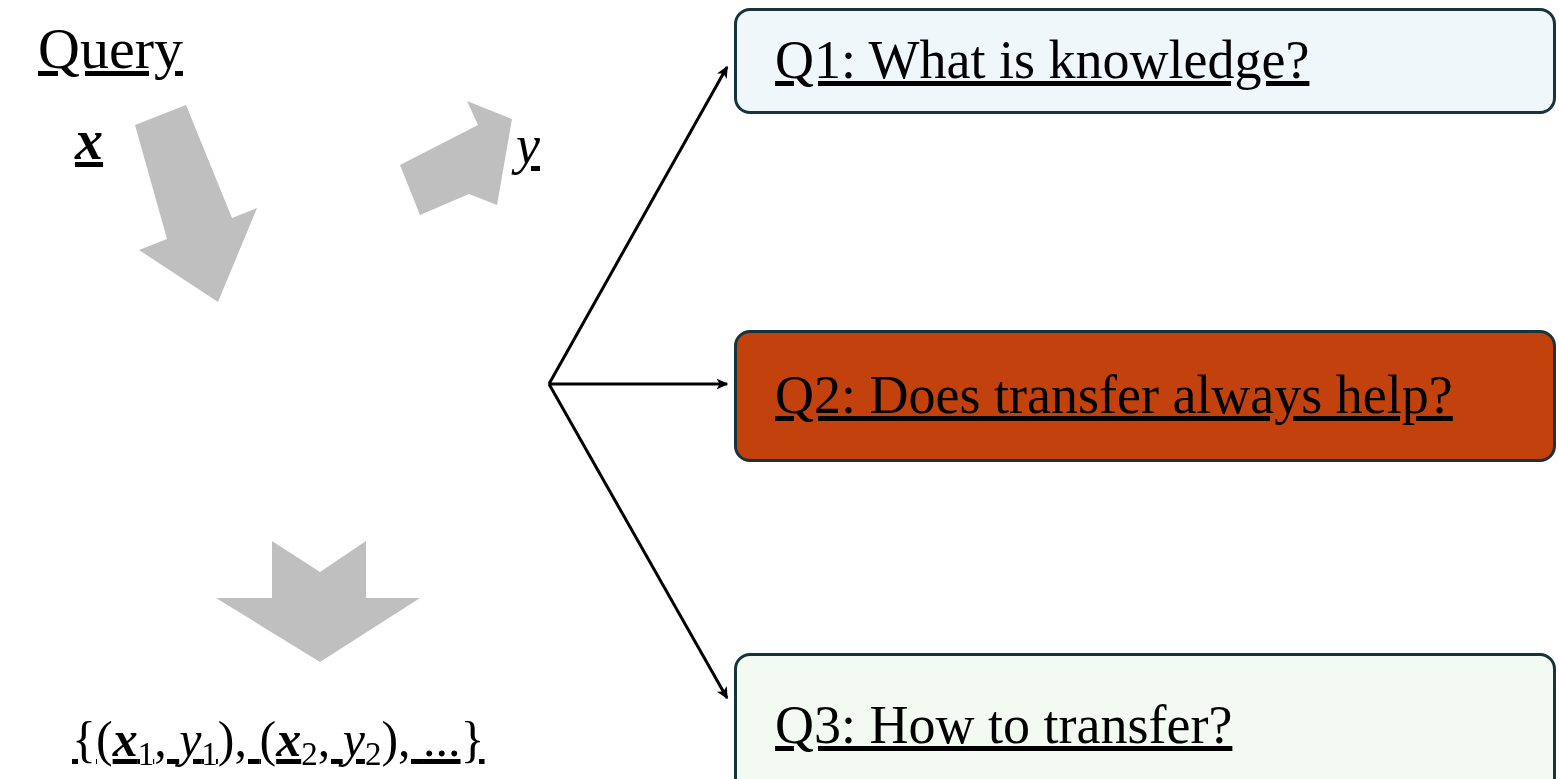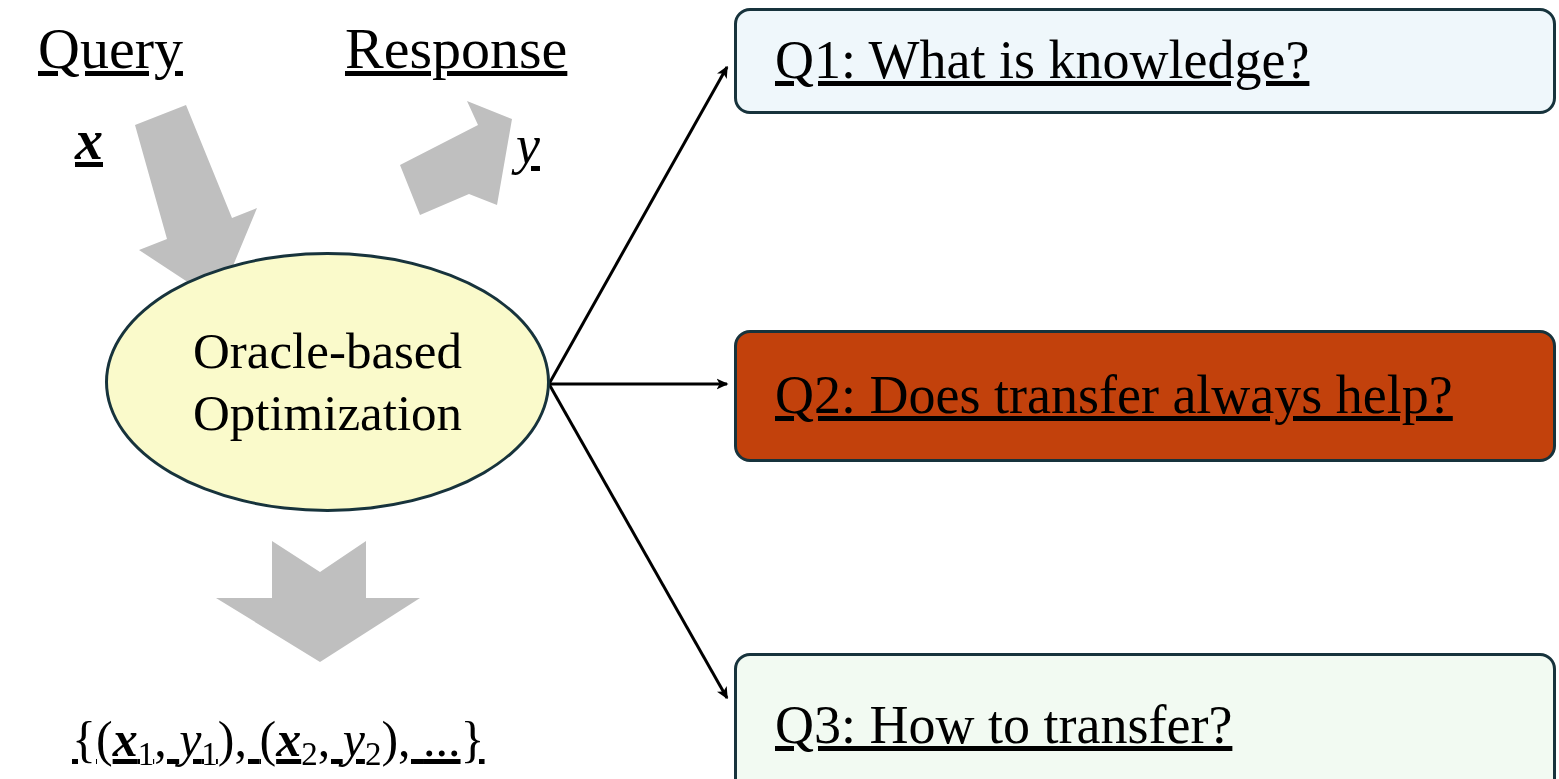--- a/index.html
+++ b/index.html
@@ -142,29 +142,24 @@
     </g>
 
     <line x1="549" y1="384" x2="727" y2="67" stroke="#000000" stroke-width="3" marker-end="url(#blackArrow)"></line>
 
     <line x1="549" y1="384" x2="727" y2="384" stroke="#000000" stroke-width="3" marker-end="url(#blackArrow)"></line>
 
     <line x1="549" y1="384" x2="727" y2="698" stroke="#000000" stroke-width="3" marker-end="url(#blackArrow)"></line>
   </svg>
 
   <div class="lbl lbl-query">Query</div>
-  <div class="lbl lbl-response">Response</div>
 
   <div class="lbl lbl-x math math-bold">x</div>
   <div class="lbl lbl-y math">y</div>
 
-  <div class="ellipse-node">
-    <div class="line">Oracle-based</div>
-    <div class="line">Optimization</div>
-  </div>
 
   <div class="lbl lbl-dataset">
     <span>{</span><span>(</span><span class="math math-bold">x</span><span class="sub">1</span><span>, </span><span class="math">y</span><span class="sub">1</span><span>), </span><span>(</span><span class="math math-bold">x</span><span class="sub">2</span><span>, </span><span class="math">y</span><span class="sub">2</span><span>), </span><span>...</span><span>}</span>
   </div>
 
   <div class="qbox" id="qbox-1">
     <div class="qtext">Q1: What is knowledge?</div>
   </div>
   <div class="qbox" id="qbox-2">
     <div class="qtext">Q2: Does transfer always help?</div>

